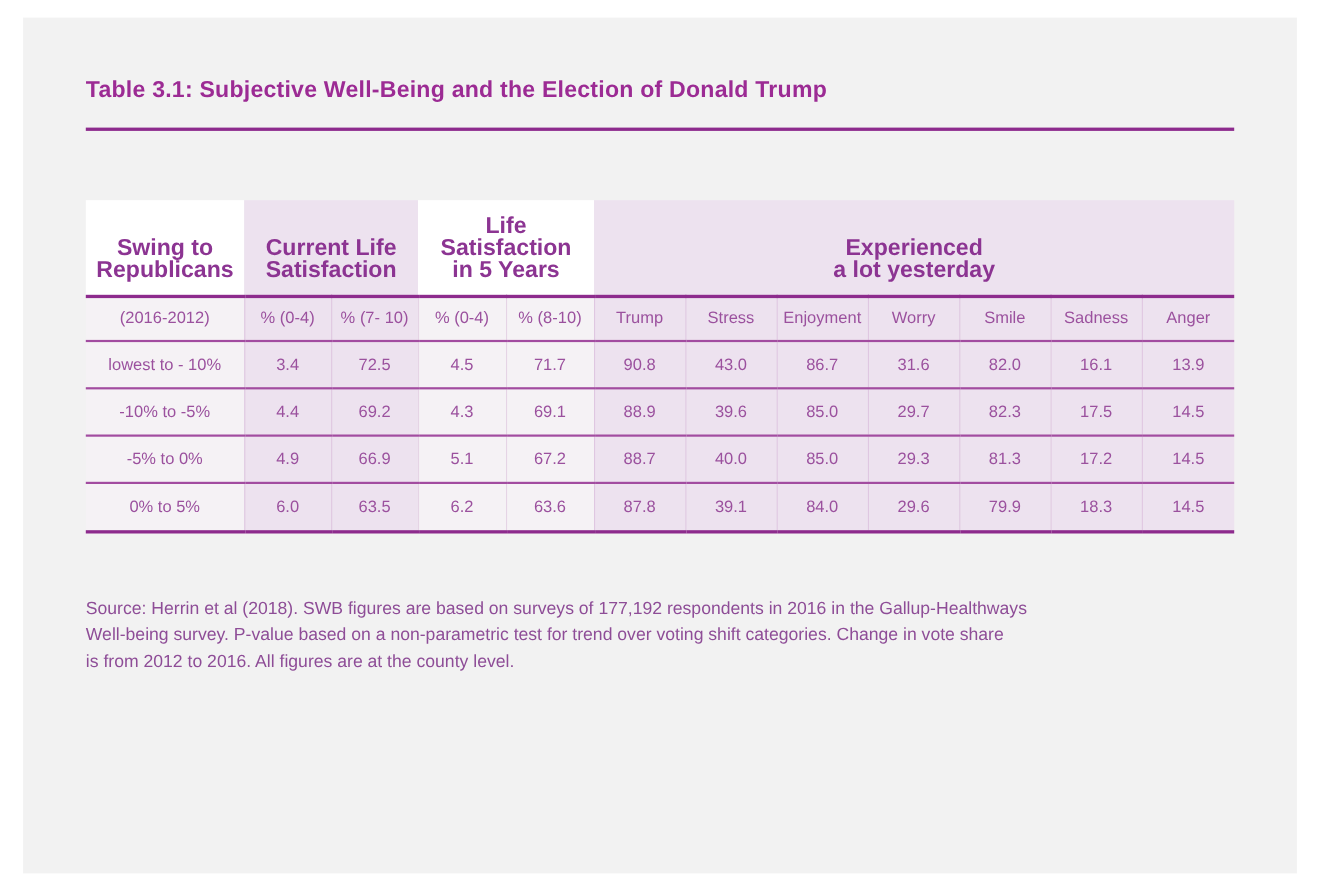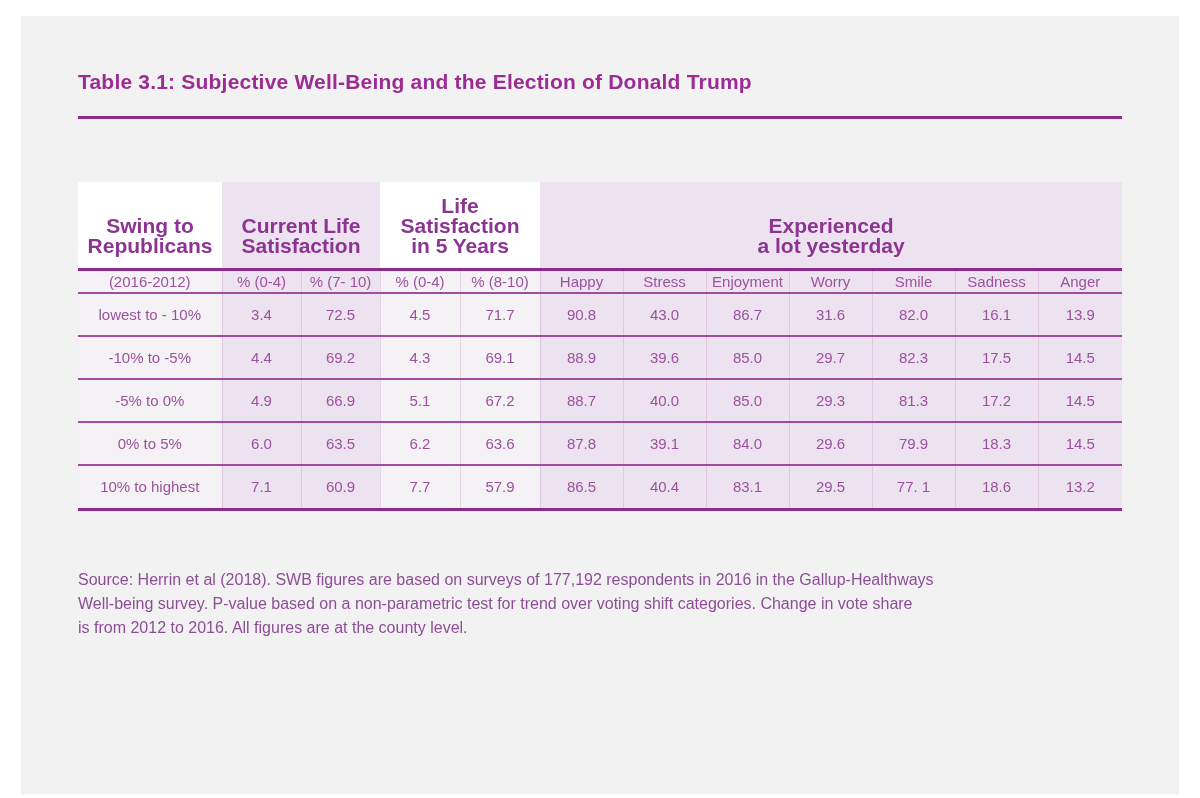--- a/index.html
+++ b/index.html
@@ -59,21 +59,21 @@
     font-size:21px;
     line-height:20px;
     color:var(--text-header);
     white-space:pre-line;
     border-bottom:3px solid var(--rule);
   }
   tr.group-row th.white{background:var(--header-white);}
   tr.group-row th.pink{background:var(--cell-pink);}
   
   tr.sub-row td{
-    height:24px;
+    height:41px;
     border-bottom:2px solid var(--thin);
   }
   
   tbody td{
     height:43px;
     border-bottom:2px solid var(--thin);
   }
   tbody tr:last-child td{
     height:44px;
     border-bottom:3px solid var(--rule);
@@ -123,21 +123,21 @@
 in 5 Years</th>
         <th class="pink" colspan="7">Experienced
 a lot yesterday</th>
       </tr>
       <tr class="sub-row">
         <td class="tint-light">(2016-2012)</td>
         <td class="tint-pink">% (0-4)</td>
         <td class="tint-pink">% (7- 10)</td>
         <td class="tint-light">% (0-4)</td>
         <td class="tint-light">% (8-10)</td>
-        <td class="tint-pink">Happy</td>
+        <td class="tint-pink">Trump</td>
         <td class="tint-pink">Stress</td>
         <td class="tint-pink">Enjoyment</td>
         <td class="tint-pink">Worry</td>
         <td class="tint-pink">Smile</td>
         <td class="tint-pink">Sadness</td>
         <td class="tint-pink">Anger</td>
       </tr>
     </thead>
     <tbody>
         <tr>
@@ -189,34 +189,20 @@
           <td class="tint-light">6.2</td>
           <td class="tint-light">63.6</td>
           <td class="tint-pink">87.8</td>
           <td class="tint-pink">39.1</td>
           <td class="tint-pink">84.0</td>
           <td class="tint-pink">29.6</td>
           <td class="tint-pink">79.9</td>
           <td class="tint-pink">18.3</td>
           <td class="tint-pink">14.5</td>
         </tr>
-        <tr>
-          <td class="tint-light">10% to highest</td>
-          <td class="tint-pink">7.1</td>
-          <td class="tint-pink">60.9</td>
-          <td class="tint-light">7.7</td>
-          <td class="tint-light">57.9</td>
-          <td class="tint-pink">86.5</td>
-          <td class="tint-pink">40.4</td>
-          <td class="tint-pink">83.1</td>
-          <td class="tint-pink">29.5</td>
-          <td class="tint-pink">77. 1</td>
-          <td class="tint-pink">18.6</td>
-          <td class="tint-pink">13.2</td>
-        </tr>
       </tbody>
   </table>
 
   <div class="footer">
     <div>Source: Herrin et al (2018). SWB figures are based on surveys of 177,192 respondents in 2016 in the Gallup-Healthways</div>
     <div>Well-being survey. P-value based on a non-parametric test for trend over voting shift categories. Change in vote share</div>
     <div>is from 2012 to 2016. All figures are at the county level.</div>
   </div>
 
 </div>

